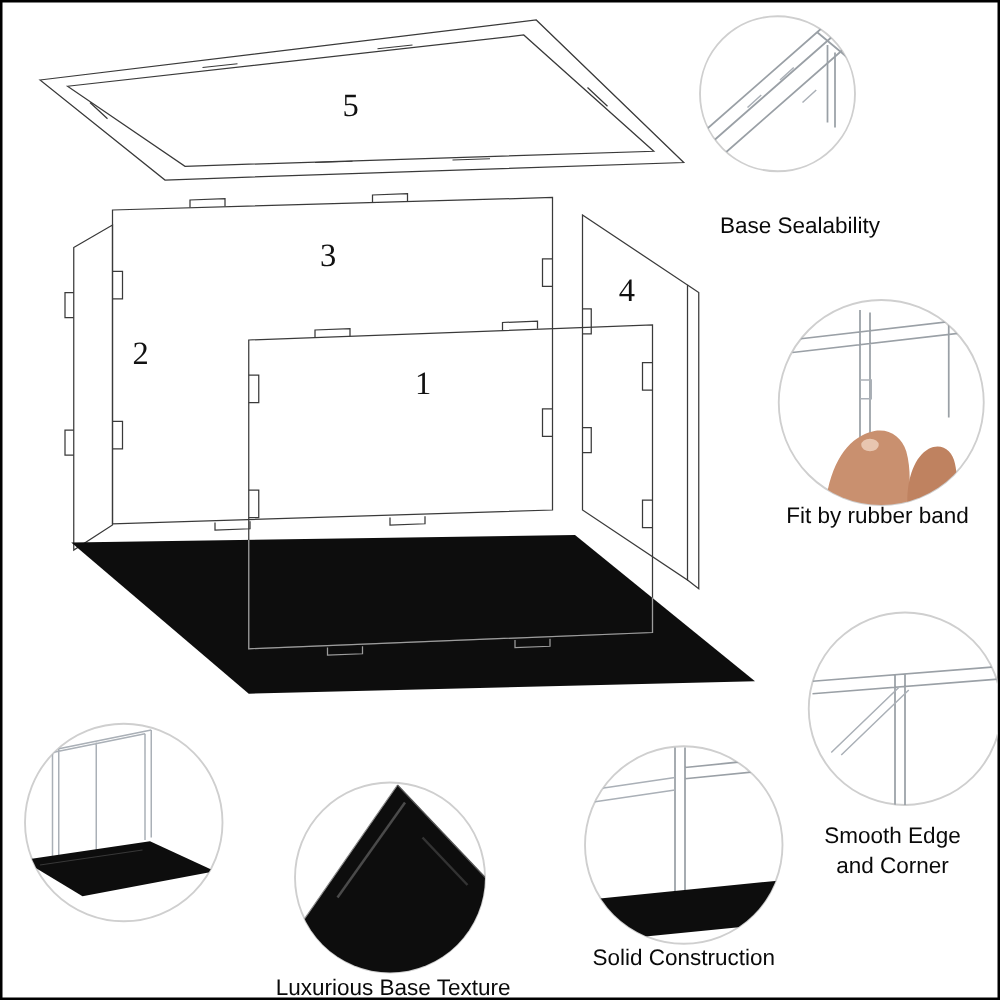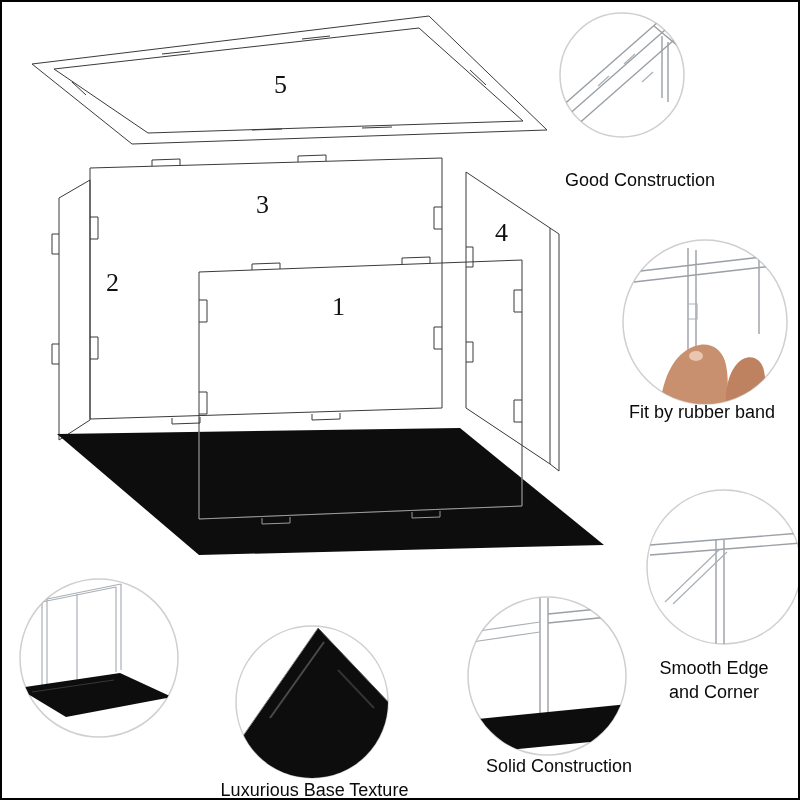--- a/index.html
+++ b/index.html
@@ -146,20 +146,20 @@
       </g>
     </g>
   </svg>
 
   <div class="panel-number" style="left:272px;top:68px;">5</div>
   <div class="panel-number" style="left:254px;top:188px;">3</div>
   <div class="panel-number" style="left:104px;top:266px;">2</div>
   <div class="panel-number" style="left:493px;top:216px;">4</div>
   <div class="panel-number" style="left:330px;top:290px;">1</div>
 
-  <div class="callout-label" style="left:528px;top:166px;width:220px;">Good Construction</div>
+  <div class="callout-label" style="left:528px;top:166px;width:220px;">Base Sealability</div>
   <div class="callout-label" style="left:600px;top:398px;width:200px;">Fit by rubber band</div>
   <div class="callout-label" style="left:622px;top:654px;width:180px;">Smooth Edge
 and Corner</div>
   <div class="callout-label" style="left:190px;top:776px;width:245px;">Luxurious Base Texture</div>
-  <div class="callout-label" style="left:452px;top:752px;width:210px;text-align:center;">Solid Construction</div>
+  <div class="callout-label" style="left:440px;top:752px;width:210px;text-align:center;">Solid Construction</div>
 
 </div>
 
 </body></html>

